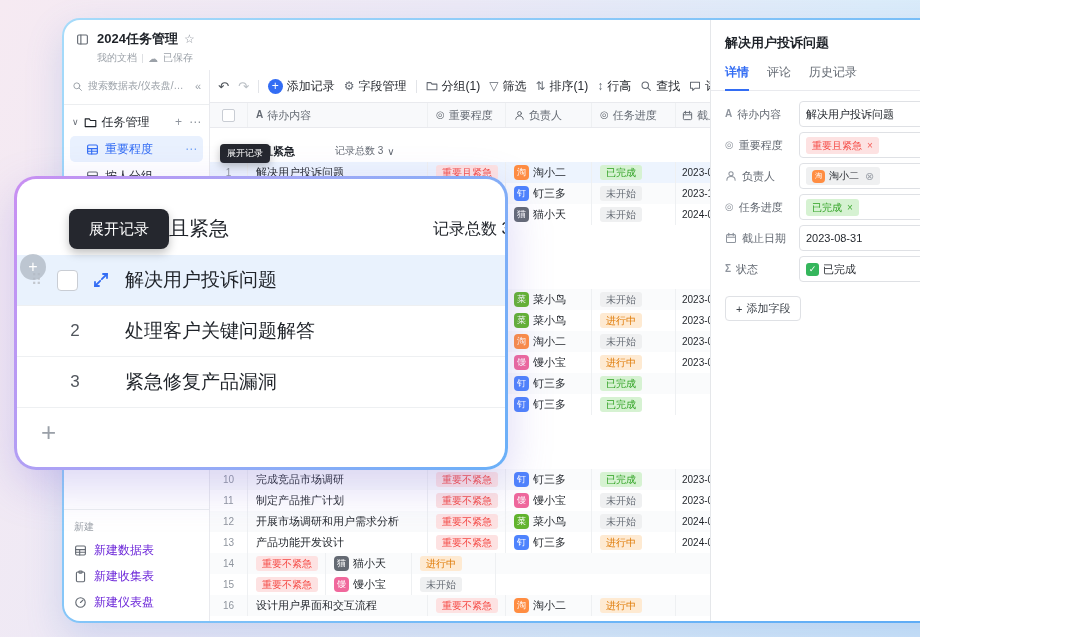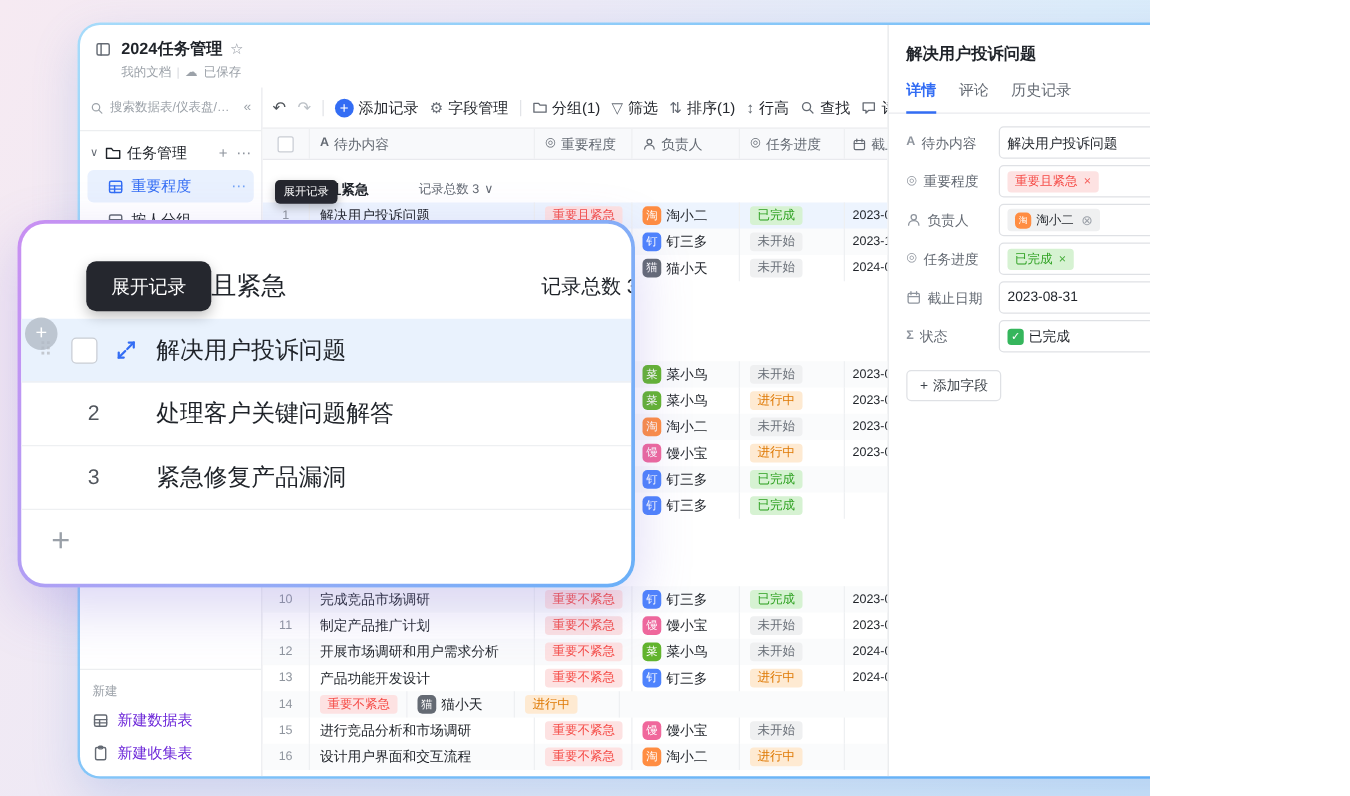--- a/index.html
+++ b/index.html
@@ -234,20 +234,29 @@
                 </div>
                 <div class="sb-new-item">
                   <span class="svg-ic s13">
                     <svg viewBox="0 0 16 16">
                       <rect x="3" y="2.5" width="10" height="12" rx="1.5"></rect>
                       <rect x="6" y="1.2" width="4" height="2.6" rx="1"></rect>
                     </svg>
                   </span>
                   <span>新建收集表</span>
                 </div>
+                <div class="sb-new-item">
+                  <span class="svg-ic s13">
+                    <svg viewBox="0 0 16 16">
+                      <circle cx="8" cy="8" r="5.8"></circle>
+                      <line x1="8" y1="8" x2="11" y2="5"></line>
+                    </svg>
+                  </span>
+                  <span>新建仪表盘</span>
+                </div>
               </div>
           </div>
 
           <div class="main">
             <div class="toolbar">
               <span class="tb-icon">↶</span>
               <span class="tb-icon redo">↷</span>
               <span class="tb-sep"></span>
               <span class="tb-i">
                 <span class="add-plus">+</span>
@@ -585,23 +594,20 @@
                       <span>猫小天</span>
                     </div>
                     <div class="g-c c4">
                       <span class="badge tone-orange">进行中</span>
                     </div>
                     <div class="g-c c5"></div>
                   </div>
                   <div class="g-row">
                     <div class="g-c c0">
                       <span class="rownum">15</span>
-                    </div>
-                    <div class="g-c c1">
-                      <span class="rname">进行竞品分析和市场调研</span>
                     </div>
                     <div class="g-c c2">
                       <span class="badge tone-red">重要不紧急</span>
                     </div>
                     <div class="g-c c3">
                       <span class="avatar" style="width: 15px; height: 15px; font-size: 9px; background: rgb(240, 104, 156);">馒</span>
                       <span>馒小宝</span>
                     </div>
                     <div class="g-c c4">
                       <span class="badge tone-gray">未开始</span>

